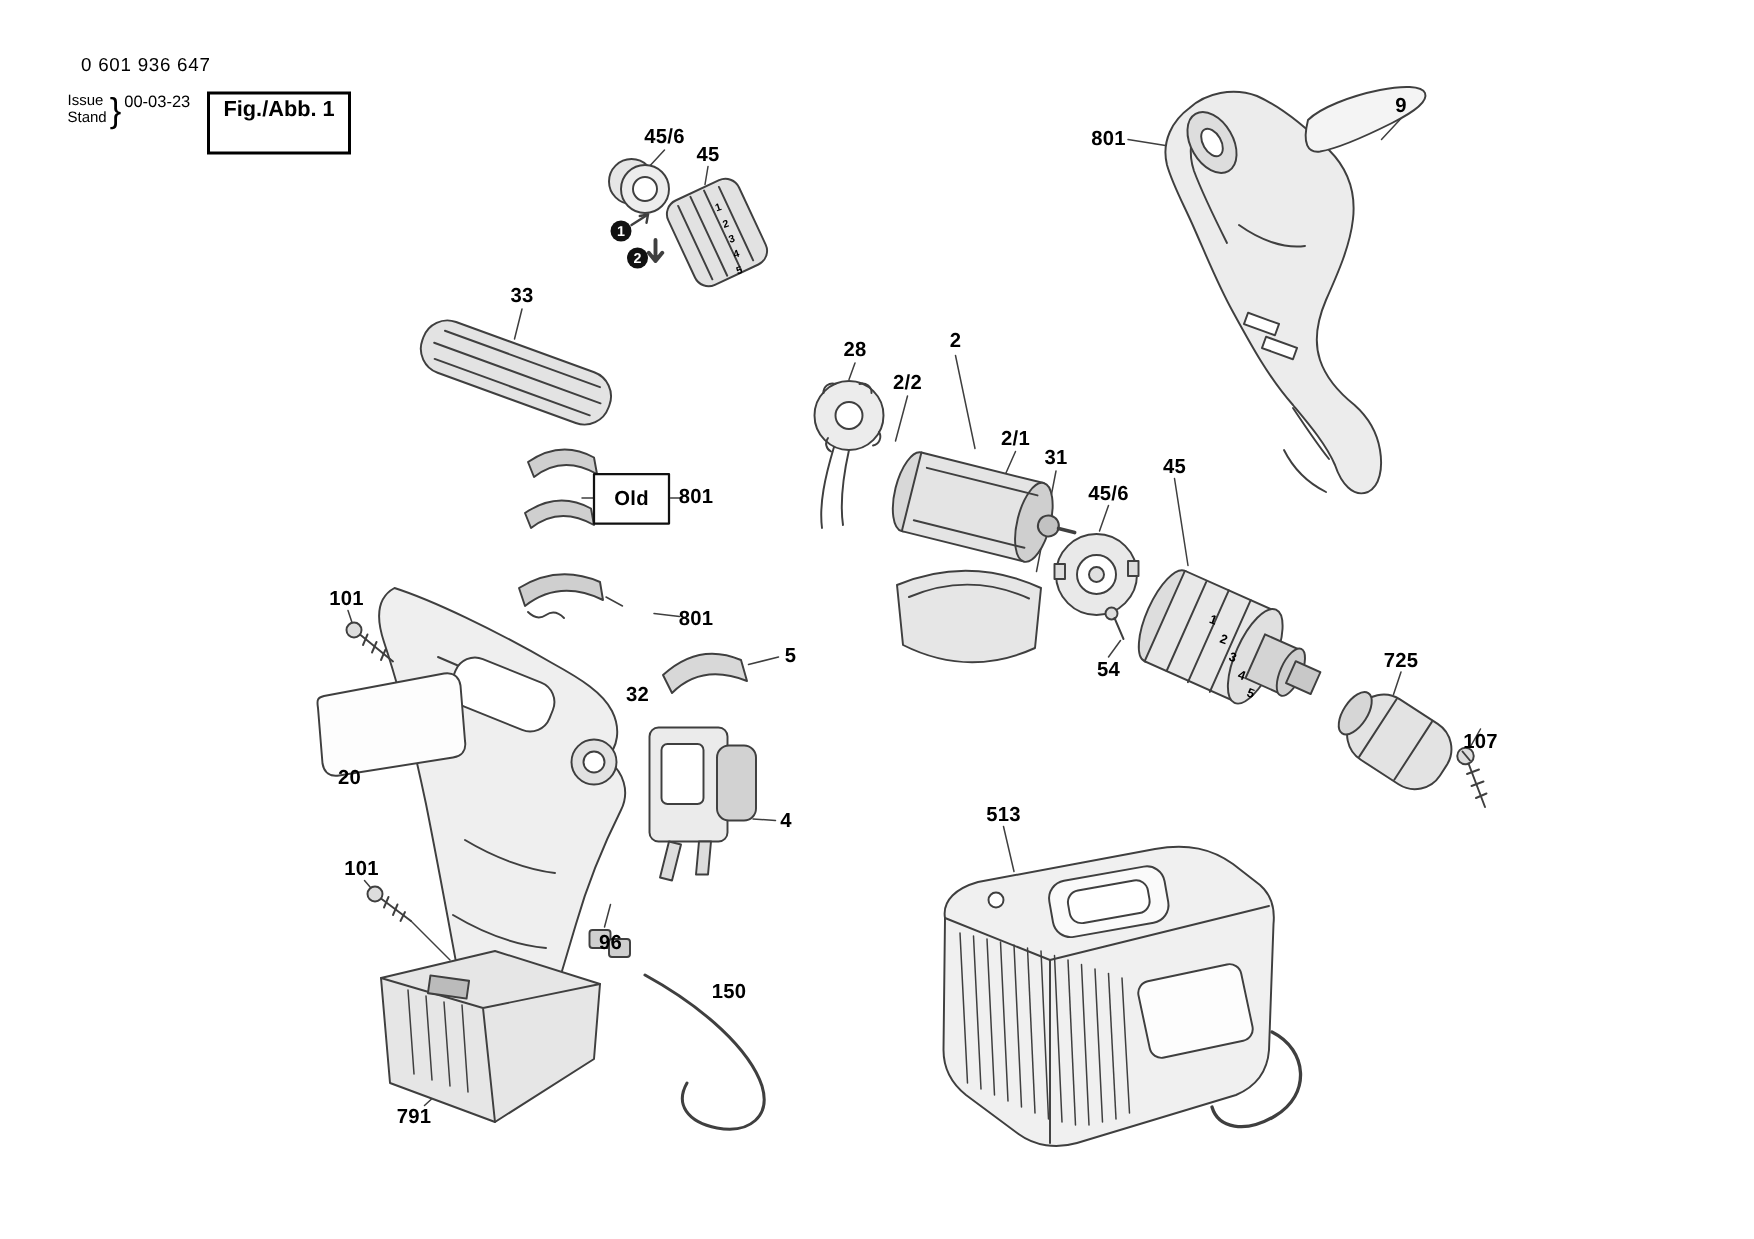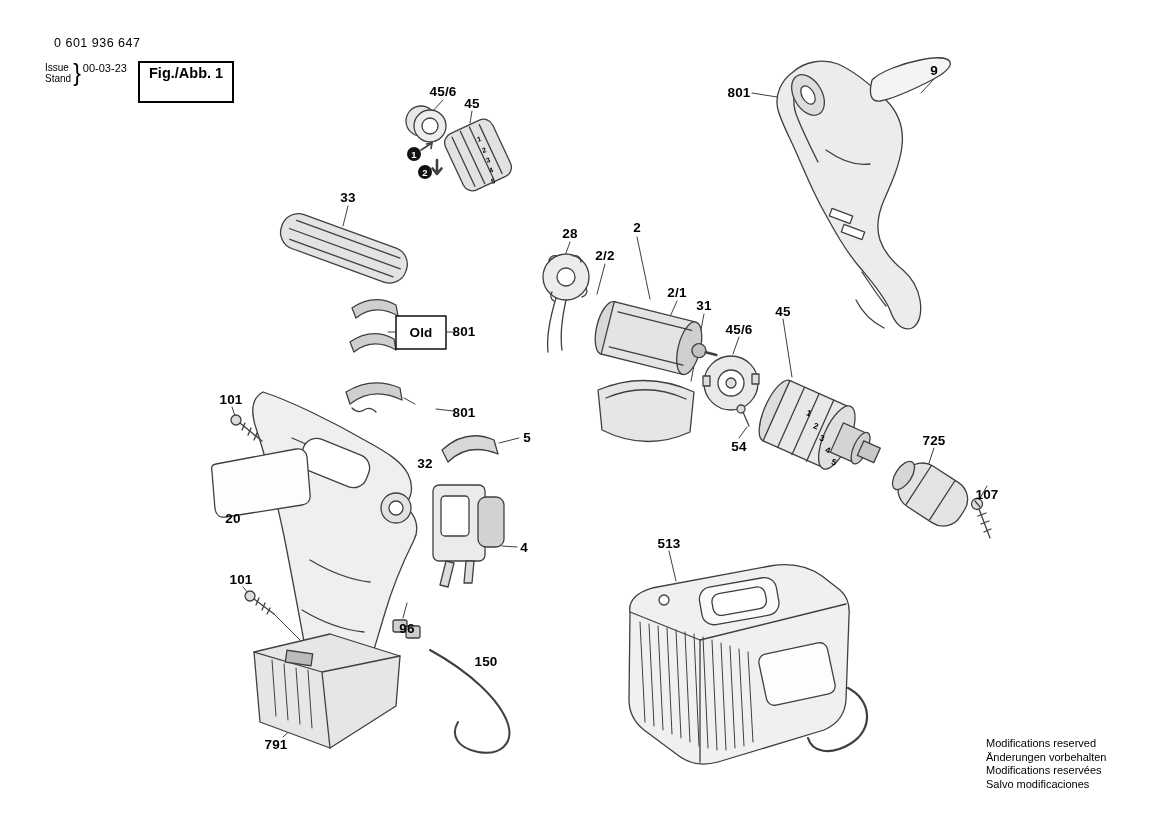--- a/index.html
+++ b/index.html
@@ -320,20 +320,14 @@
       <div class="ring-num" style="left: 822px; top: 438px;">3</div>
       <div class="ring-num" style="left: 828px; top: 450px;">4</div>
       <div class="ring-num" style="left: 834px; top: 462px;">5</div>
       <div class="ring-num inset" style="left: 479px; top: 139px;">1</div>
       <div class="ring-num inset" style="left: 484px; top: 150px;">2</div>
       <div class="ring-num inset" style="left: 488px; top: 160px;">3</div>
       <div class="ring-num inset" style="left: 491px; top: 170px;">4</div>
       <div class="ring-num inset" style="left: 493px; top: 181px;">5</div>
     </div>
 
-  <div class="footer-notes">
-      <div>Modifications reserved</div>
-      <div>Änderungen vorbehalten</div>
-      <div>Modifications reservées</div>
-      <div>Salvo modificaciones</div>
-    </div>
 
 </div>
 
 </body></html>

